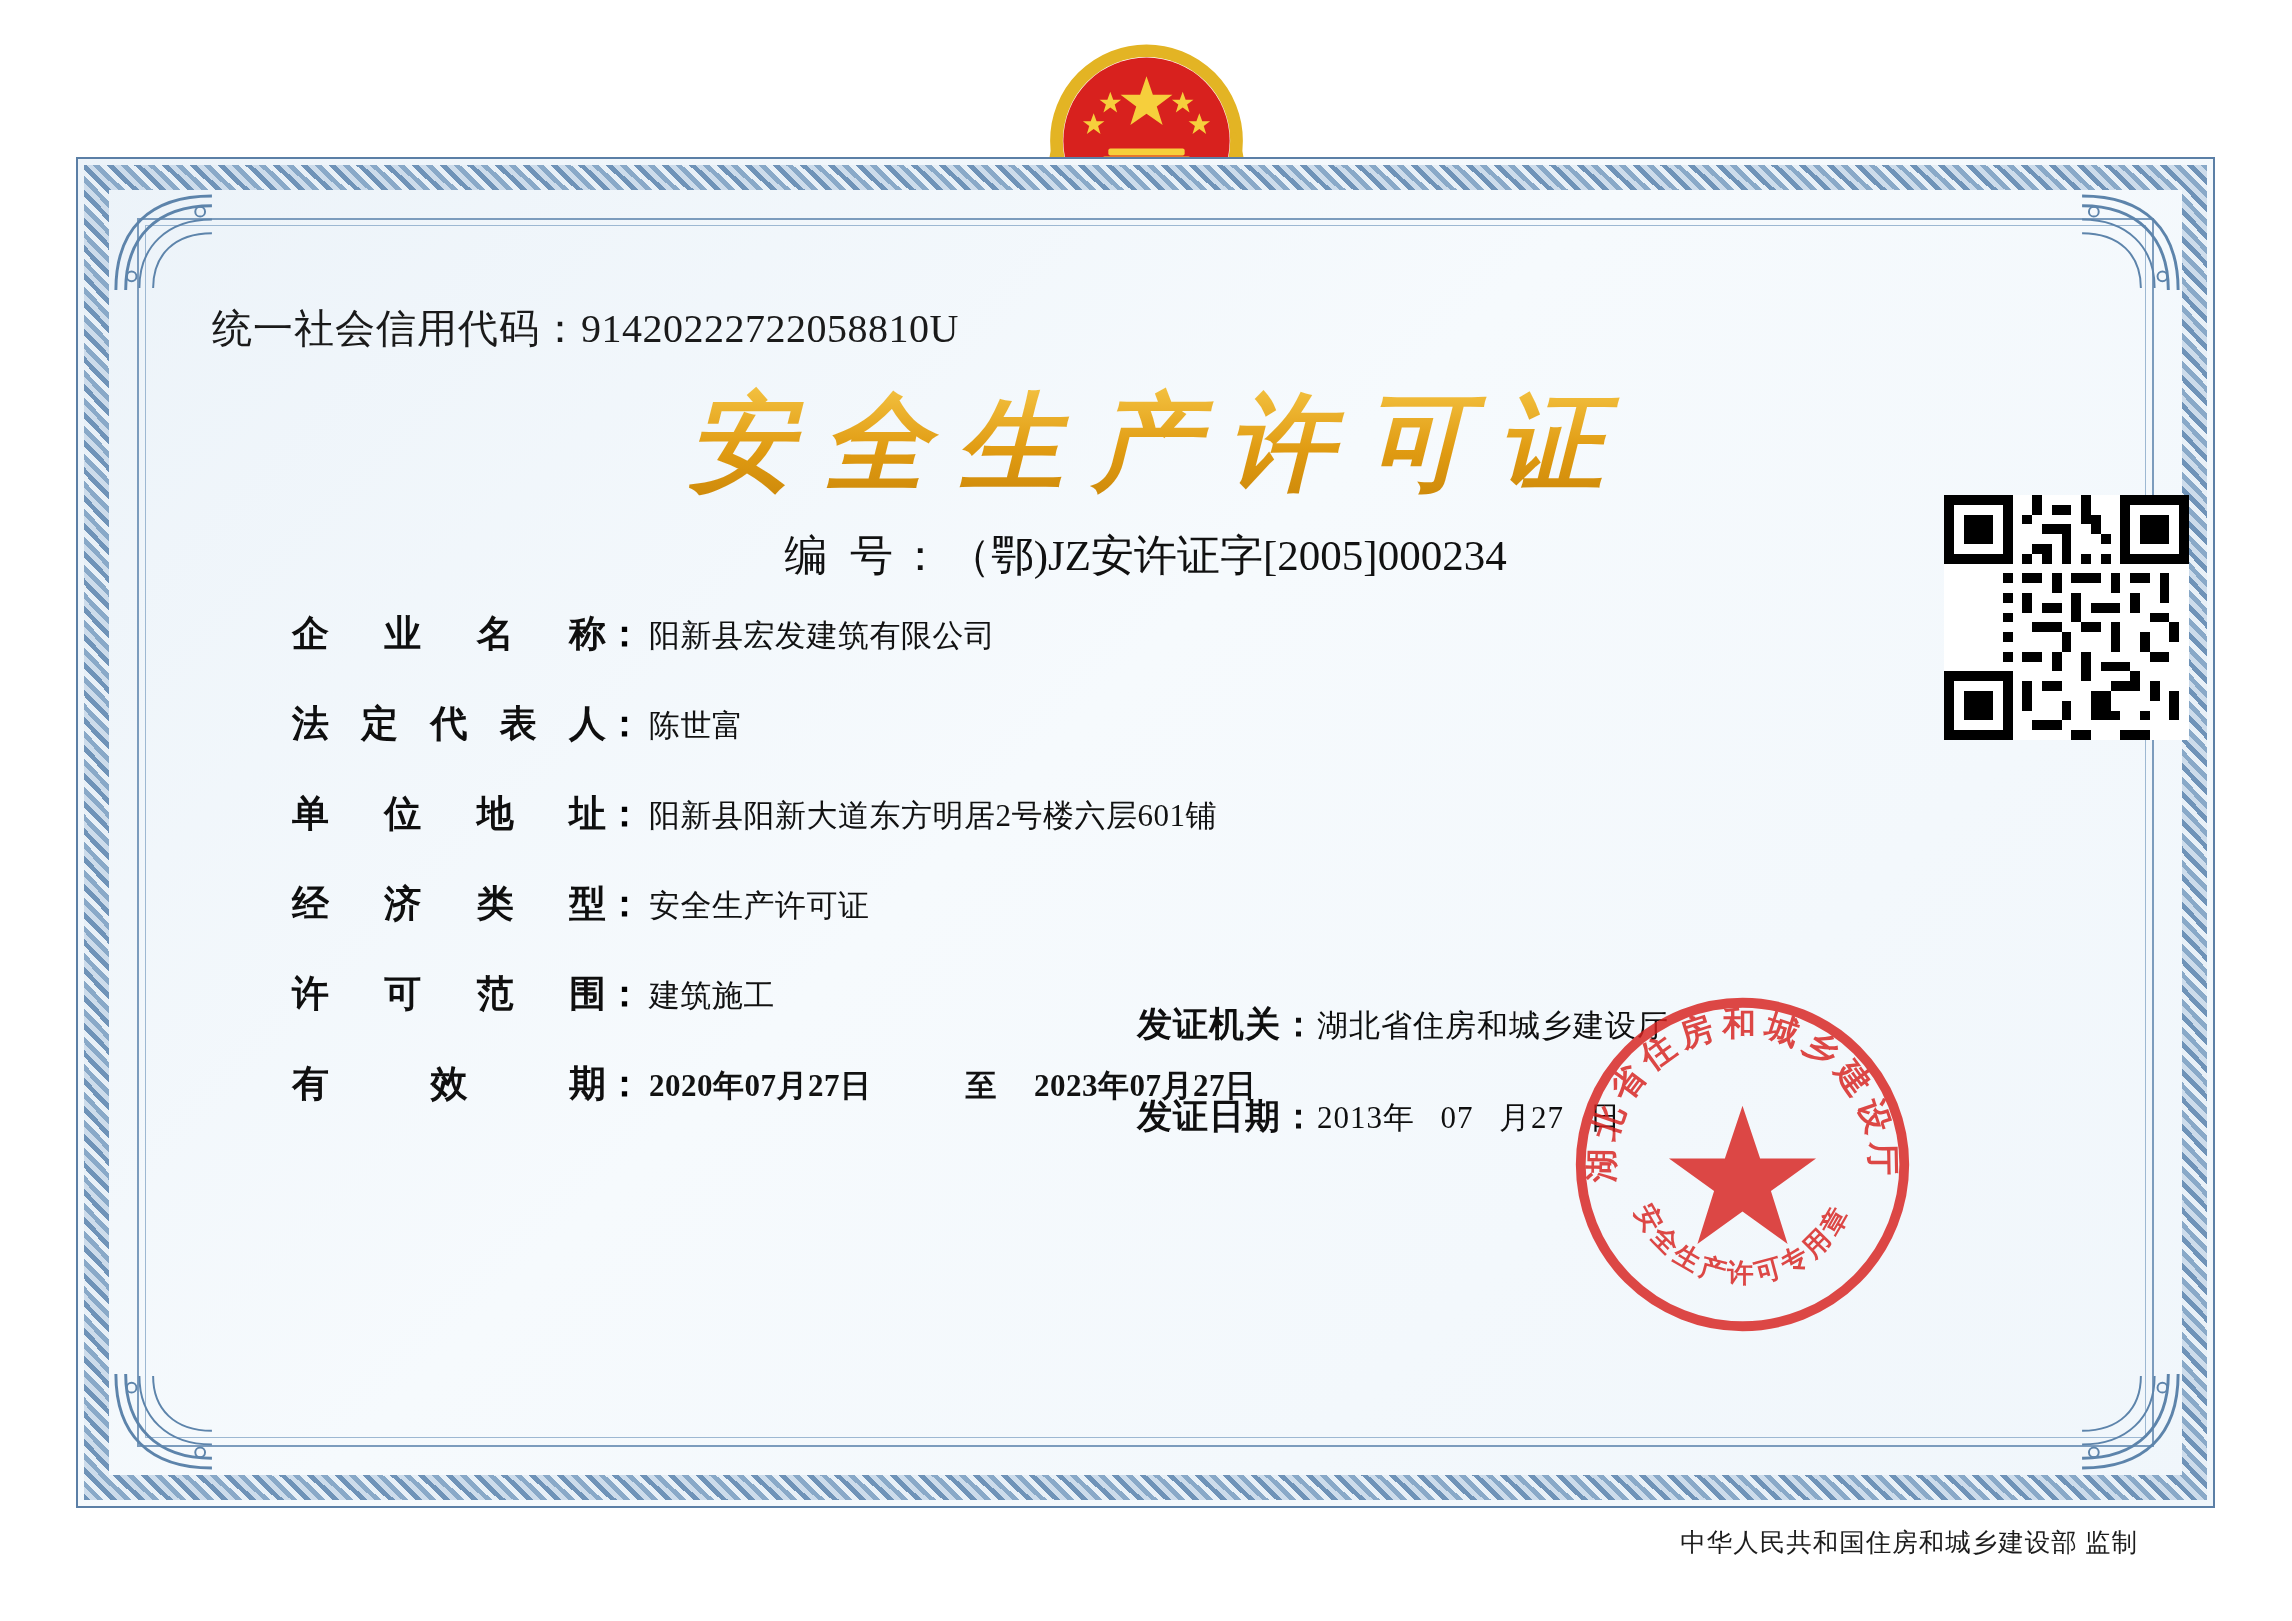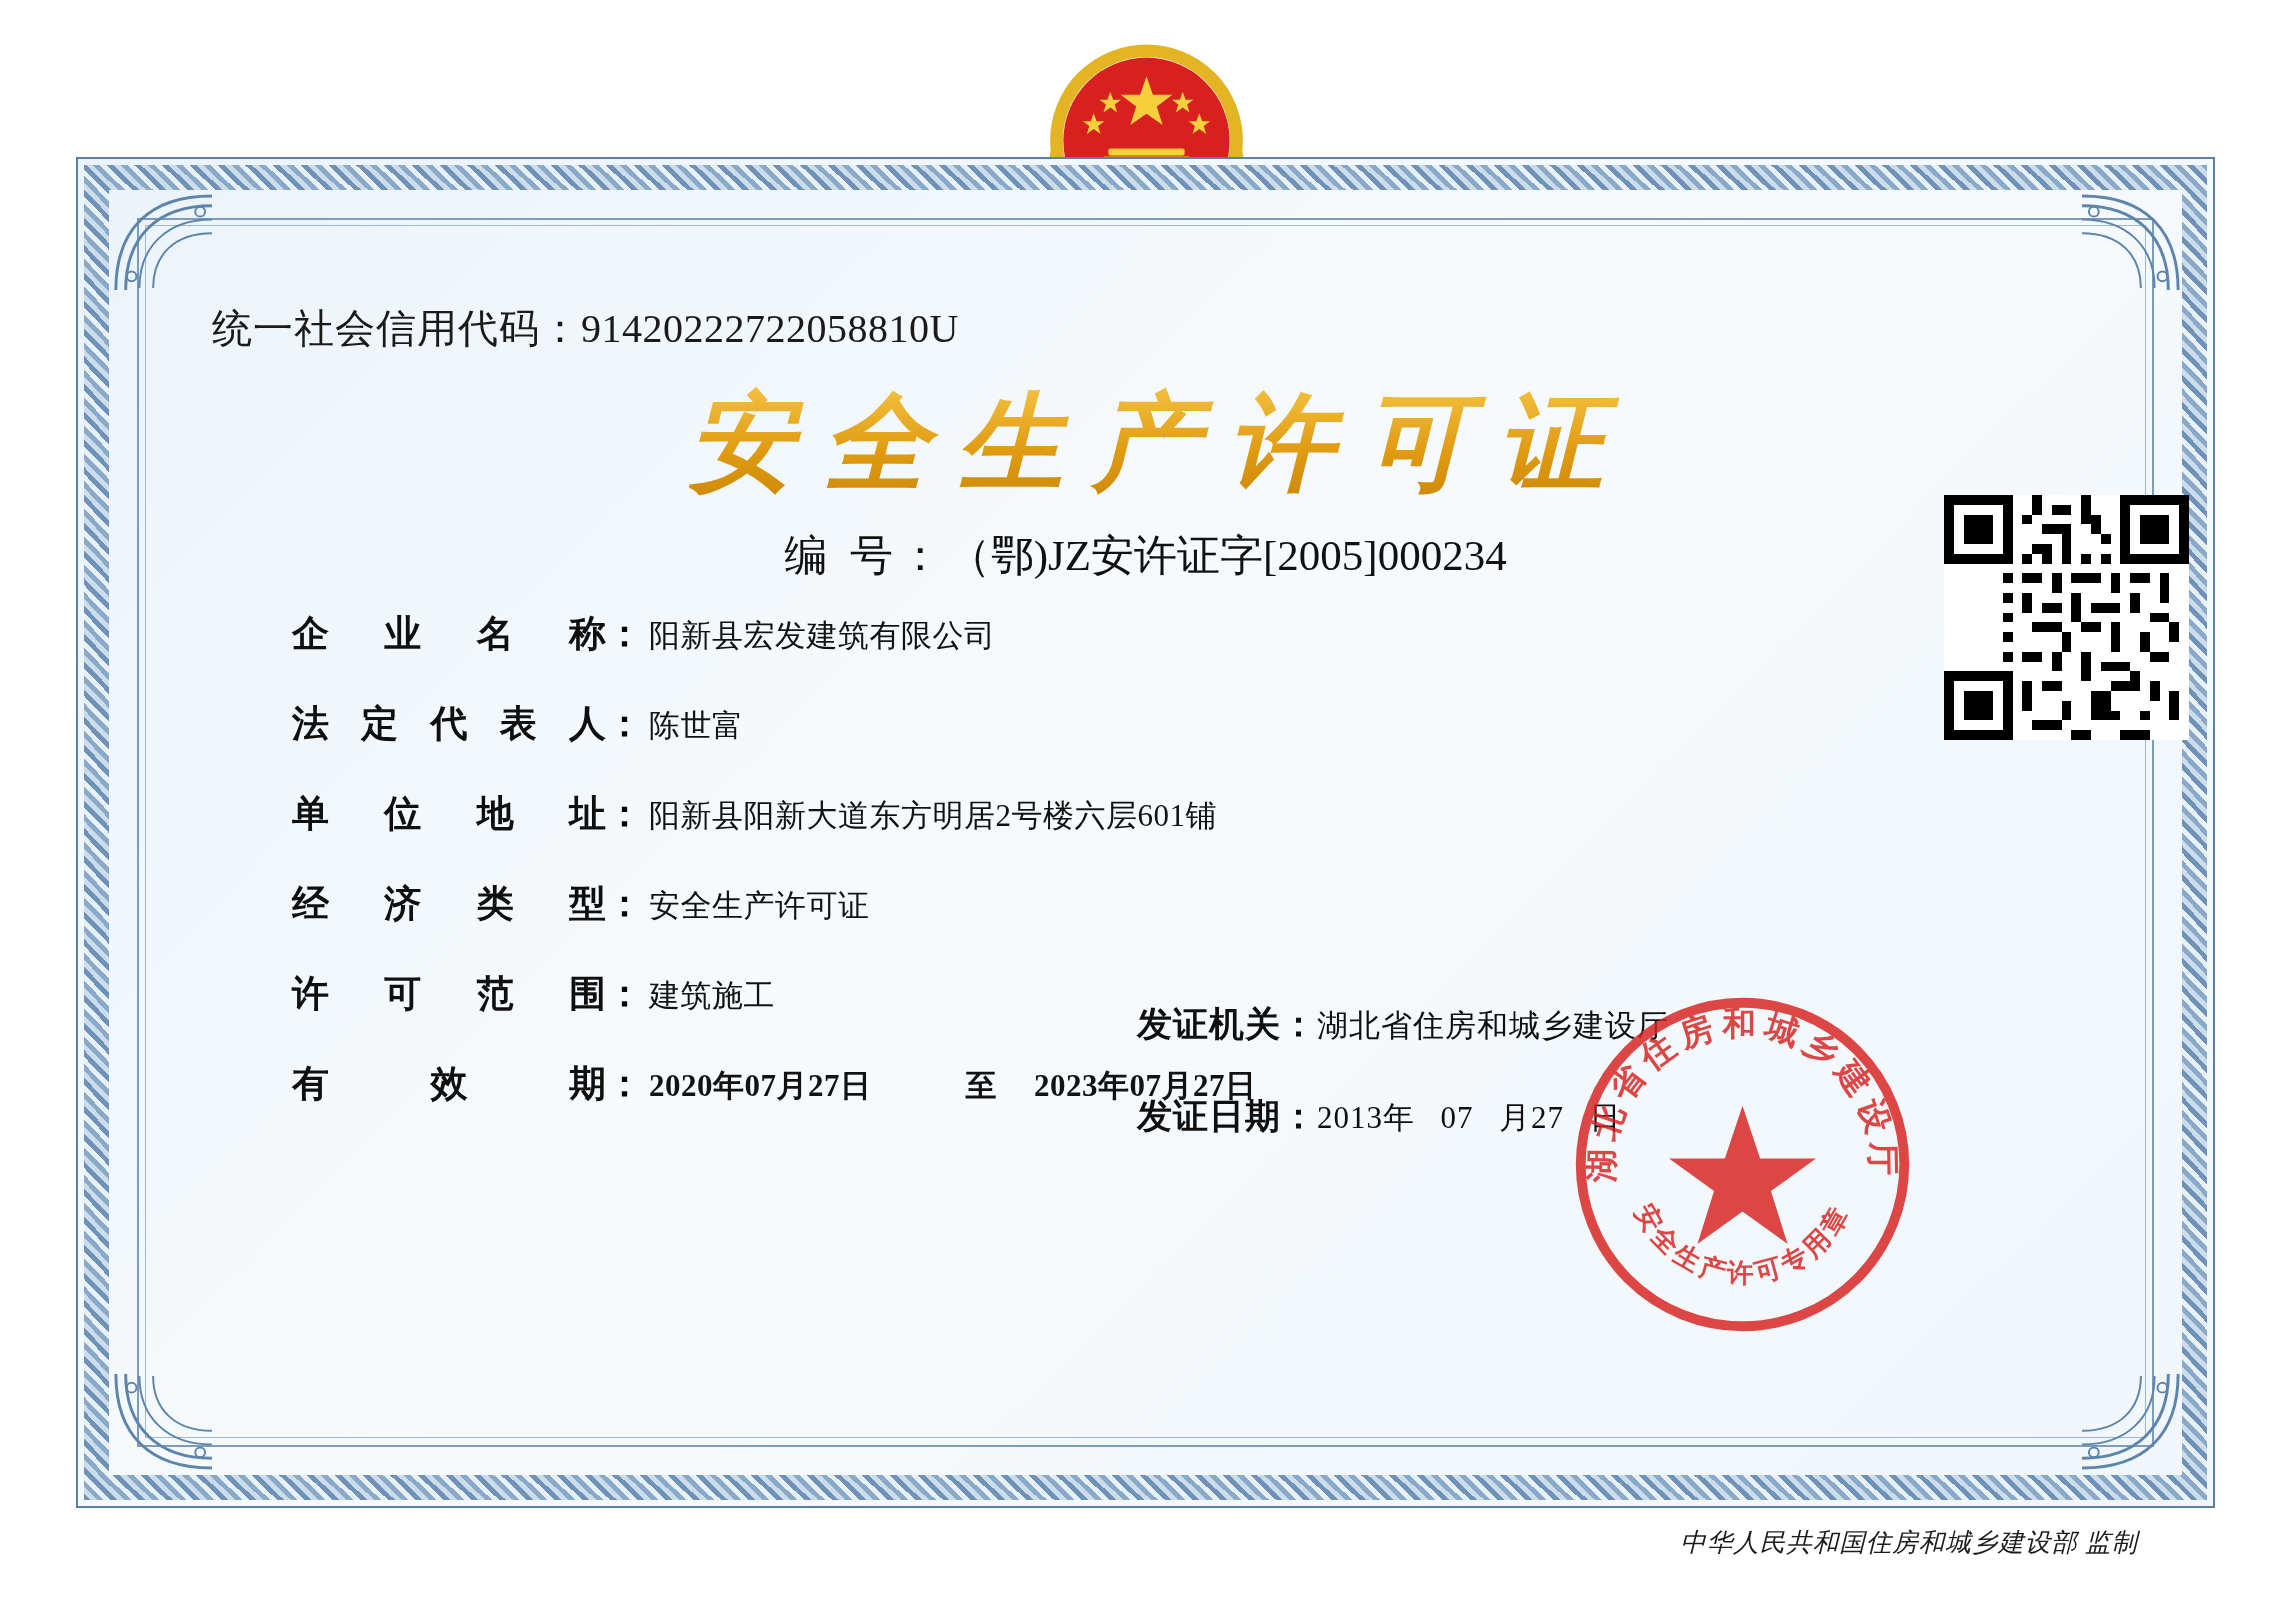--- a/index.html
+++ b/index.html
@@ -230,21 +230,20 @@
     position: absolute;
     left: 0;
     top: 1525px;
     width: 2232px;
     text-align: right;
     padding-right: 94px;
     box-sizing: border-box;
     font-size: 25.5px;
     color: #1c1c1c;
     letter-spacing: 1px;
-    font-style: italic;
   }
 </style>
 </head>
 <body>
 
 <div class="certificate">
 
   <div class="emblem">
     <svg viewBox="0 0 258 232" width="253" height="227" xmlns="http://www.w3.org/2000/svg">
 

